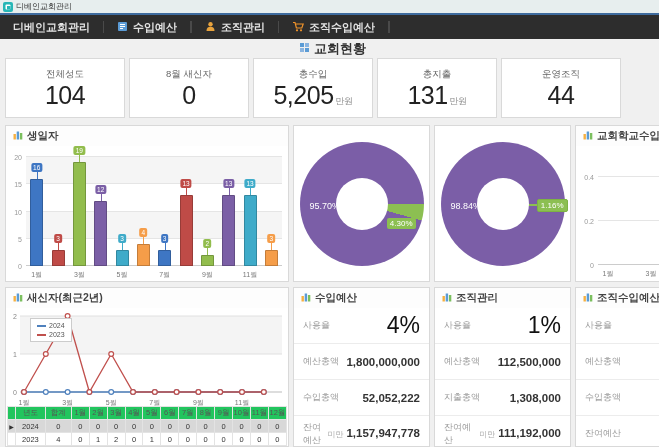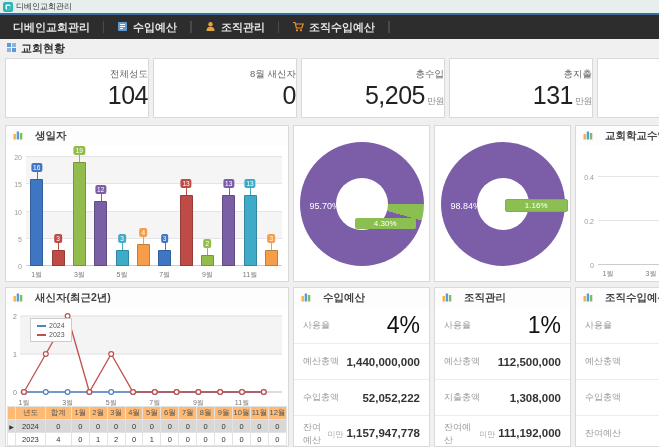--- a/index.html
+++ b/index.html
@@ -2,53 +2,53 @@
 <html><head>
 <meta charset="utf-8">
 <style>
   html,body{margin:0;padding:0;overflow:hidden;}
   body{width:659px;height:447px;background:#f0f0f0;font-family:"Liberation Sans",sans-serif;position:relative;}
   .titlebar{height:13px;background:#e7eeee;display:flex;align-items:center;padding-left:3px;}
   .app-title{font-size:8px;color:#333;margin-left:3px;}
   .navbar{height:24px;background:#2d2d2d;border-top:2px solid #3e6b9e;display:flex;align-items:stretch;}
   .nav-item{display:flex;align-items:center;gap:5px;padding:0 13px;font-size:11px;font-weight:bold;color:#e3e3e3;cursor:pointer;white-space:nowrap;}
   .nav-sep{width:1px;background:#4a4a4a;margin:6px 0;}
-  .section-head{height:19px;display:flex;align-items:center;gap:4px;padding-left:6px;font-size:11px;font-weight:bold;color:#333;}
+  .section-head{height:19px;display:flex;align-items:center;gap:4px;padding-left:6px;font-size:13px;font-weight:bold;color:#333;justify-content:center;}
   .cards{display:flex;gap:4px;margin-left:5px;width:740px;height:60px;}
-  .card{width:144px;height:60px;background:#fff;border:1px solid #d9d9d9;text-align:right;box-sizing:border-box;flex:none;}
+  .card{width:120px;height:60px;background:#fff;border:1px solid #d9d9d9;text-align:center;box-sizing:border-box;flex:none;}
   .card-label{font-size:9.5px;color:#666;margin-top:9px;}
   .card-value{font-size:25px;color:#222;line-height:1.15;letter-spacing:-0.5px;}
   .card-unit{font-size:9px;color:#888;margin-left:2px;font-weight:normal;}
   .row{display:flex;gap:4px;margin-left:5px;}
   .charts-row{margin-top:7px;height:157px;width:720px;}
   .bottom-row{margin-top:5px;height:160px;width:720px;}
   .panel{background:#fff;border:1px solid #d9d9d9;box-sizing:border-box;position:relative;overflow:hidden;flex:none;}
-  .phead{height:20px;display:flex;align-items:center;gap:12px;padding:0 7px;font-size:10.5px;color:#444;font-weight:bold;background:#fdfdfd;}
+  .phead{height:20px;display:flex;align-items:center;gap:4px;padding:0 7px;font-size:10.5px;color:#444;font-weight:bold;background:#fdfdfd;}
   .pbody{position:absolute;top:20px;left:0;right:0;bottom:0;}
   .p-wide{width:284px;} .p-small{width:137px;}
   
   .band,.gline,.bar,.stem,.vlab,.xlab,.ylab{position:absolute;}
   .gline{height:1px;background:#e5e5e5;}
   .ylab{width:16px;text-align:right;font-size:7px;color:#999;}
   .xlab{font-size:7px;color:#777;transform:translateX(-50%);}
   .bar{box-sizing:border-box;border:1px solid rgba(0,0,0,.2);border-radius:1px 1px 0 0;}
   .stem{width:1px;}
   .vlab{transform:translateX(-50%);color:#fff;font-size:6.5px;line-height:9px;padding:0 2px;border-radius:2px;}
   
   .donut{position:absolute;left:50%;top:50%;transform:translate(-50%,-50%);width:124px;height:124px;border-radius:50%;}
   .hole{position:absolute;left:50%;top:50%;transform:translate(-50%,-50%);width:52px;height:52px;background:#fff;border-radius:50%;}
   .dmain{position:absolute;left:10px;top:48%;color:#fff;font-size:9px;}
-  .dtag{position:absolute;color:#fff;font-size:8px;padding:1px 19px;border-radius:2px;}
+  .dtag{position:absolute;color:#fff;font-size:8px;padding:1px 3px;border-radius:2px;}
   
   .legend{position:absolute;left:24px;top:10px;background:#fff;border:1px solid #ccc;padding:2px 6px;font-size:7px;color:#555;z-index:2;}
   .lrow{display:flex;align-items:center;gap:3px;line-height:9px;}
   .lswatch{display:inline-block;width:9px;height:2px;}
   
   table.grid{position:absolute;left:1px;right:1px;bottom:0;border-collapse:collapse;font-size:7.5px;color:#333;width:280px;border-top:1px solid #ddd;}
-  table.grid th{background:#fdba74;color:#555;font-weight:normal;}
+  table.grid th{background:#22c55e;color:#555;font-weight:normal;}
   table.grid th,table.grid td{border:1px solid #e3e3e3;text-align:center;height:12px;padding:0;}
   tr.sel td{background:#d8d8d8;}
   .mark{font-size:6px;color:#333;}
   
   .brow{height:35px;display:flex;align-items:center;justify-content:space-between;padding:0 9px;border-bottom:1px solid #ececec;}
   .blabel{font-size:9px;color:#999;}
   .bval{font-size:11.5px;font-weight:bold;color:#333;white-space:nowrap;}
   .bval.big{font-size:23px;font-weight:normal;color:#111;}
   .bprefix{font-size:8px;color:#aaa;margin-right:3px;font-weight:normal;}
 </style>
@@ -378,21 +378,21 @@
             </svg></span>
           <span>수입예산</span>
         </div>
         <div class="pbody">
           <div class="brow">
             <span class="blabel">사용율</span>
             <span class="bval big">4%</span>
           </div>
           <div class="brow">
             <span class="blabel">예산총액</span>
-            <span class="bval">1,440,000,000</span>
+            <span class="bval">1,800,000,000</span>
           </div>
           <div class="brow">
             <span class="blabel">수입총액</span>
             <span class="bval">52,052,222</span>
           </div>
           <div class="brow">
             <span class="blabel">잔여예산</span>
             <span class="bval"><span class="bprefix">미만</span>1,157,947,778</span>
           </div>
         </div>

